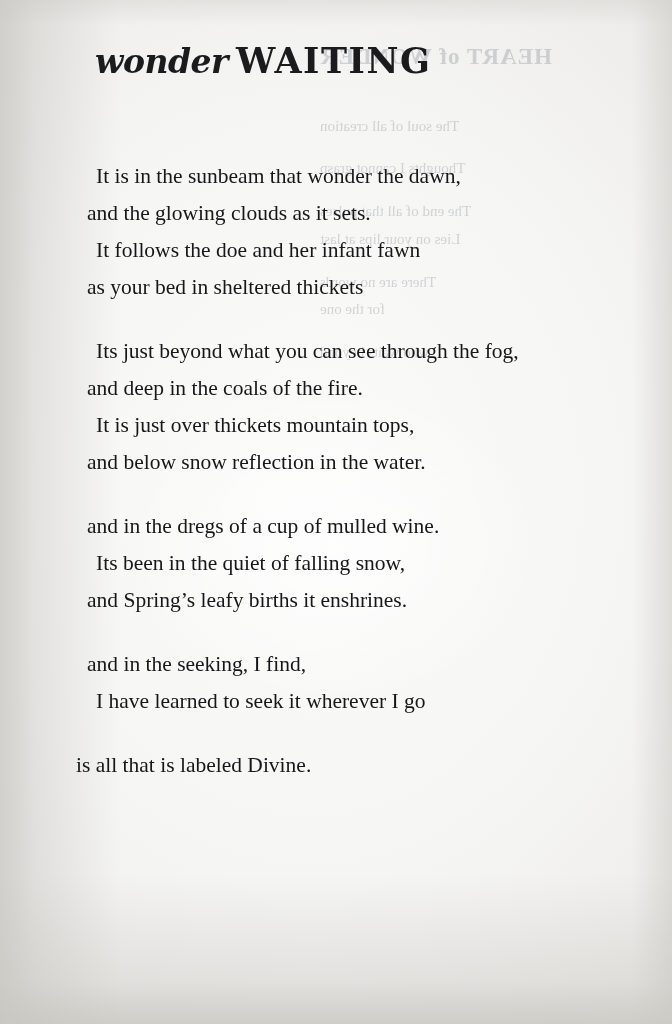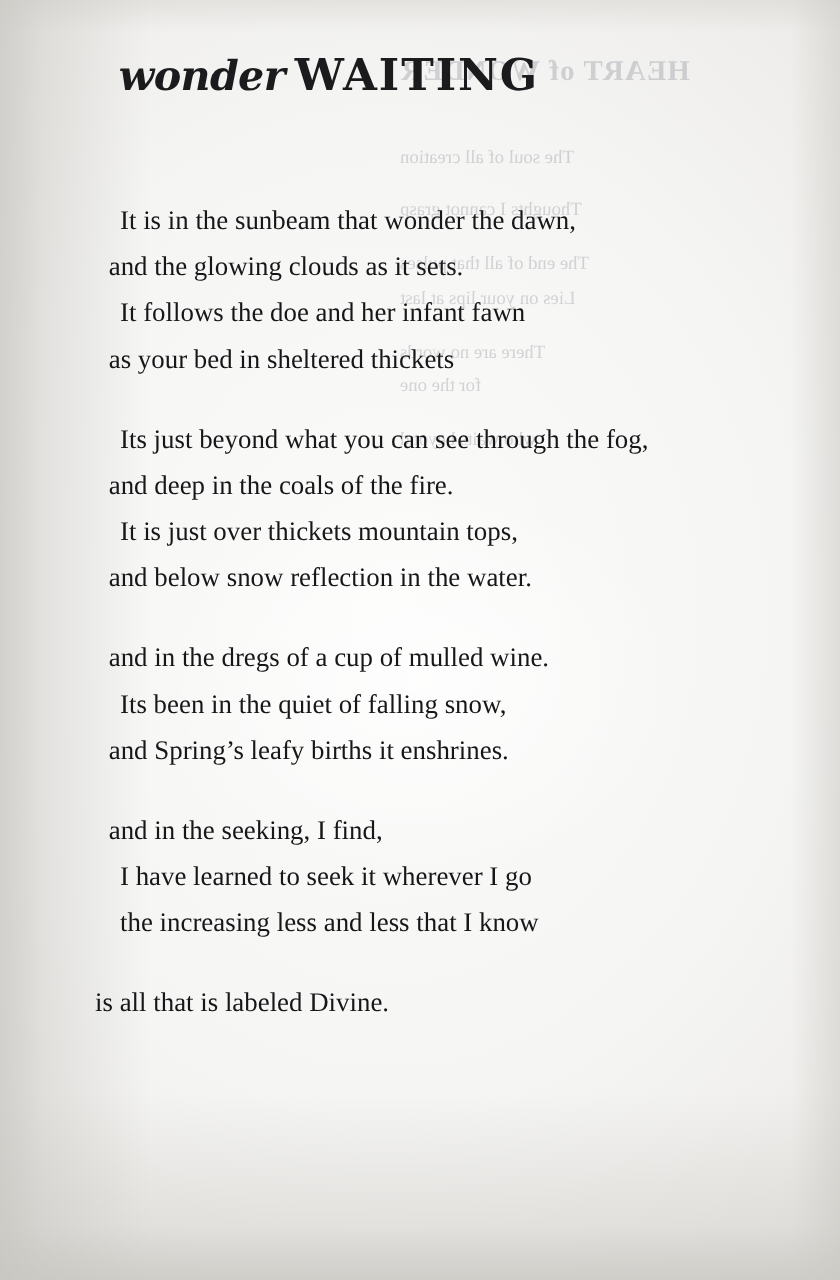--- a/index.html
+++ b/index.html
@@ -171,19 +171,18 @@
 
     <div class="stanza">
       <div class="line indent">and in the dregs of a cup of mulled wine.</div>
       <div class="line">Its been in the quiet of falling snow,</div>
       <div class="line indent">and Spring’s leafy births it enshrines.</div>
     </div>
 
     <div class="stanza">
       <div class="line indent">and in the seeking, I find,</div>
       <div class="line">I have learned to seek it wherever I go</div>
-      <div class="line">the increasing less and less that I know</div>
     </div>
 
     <div class="final">is all that is labeled Divine.</div>
 
   </div>
 </div>
 
 </body></html>

